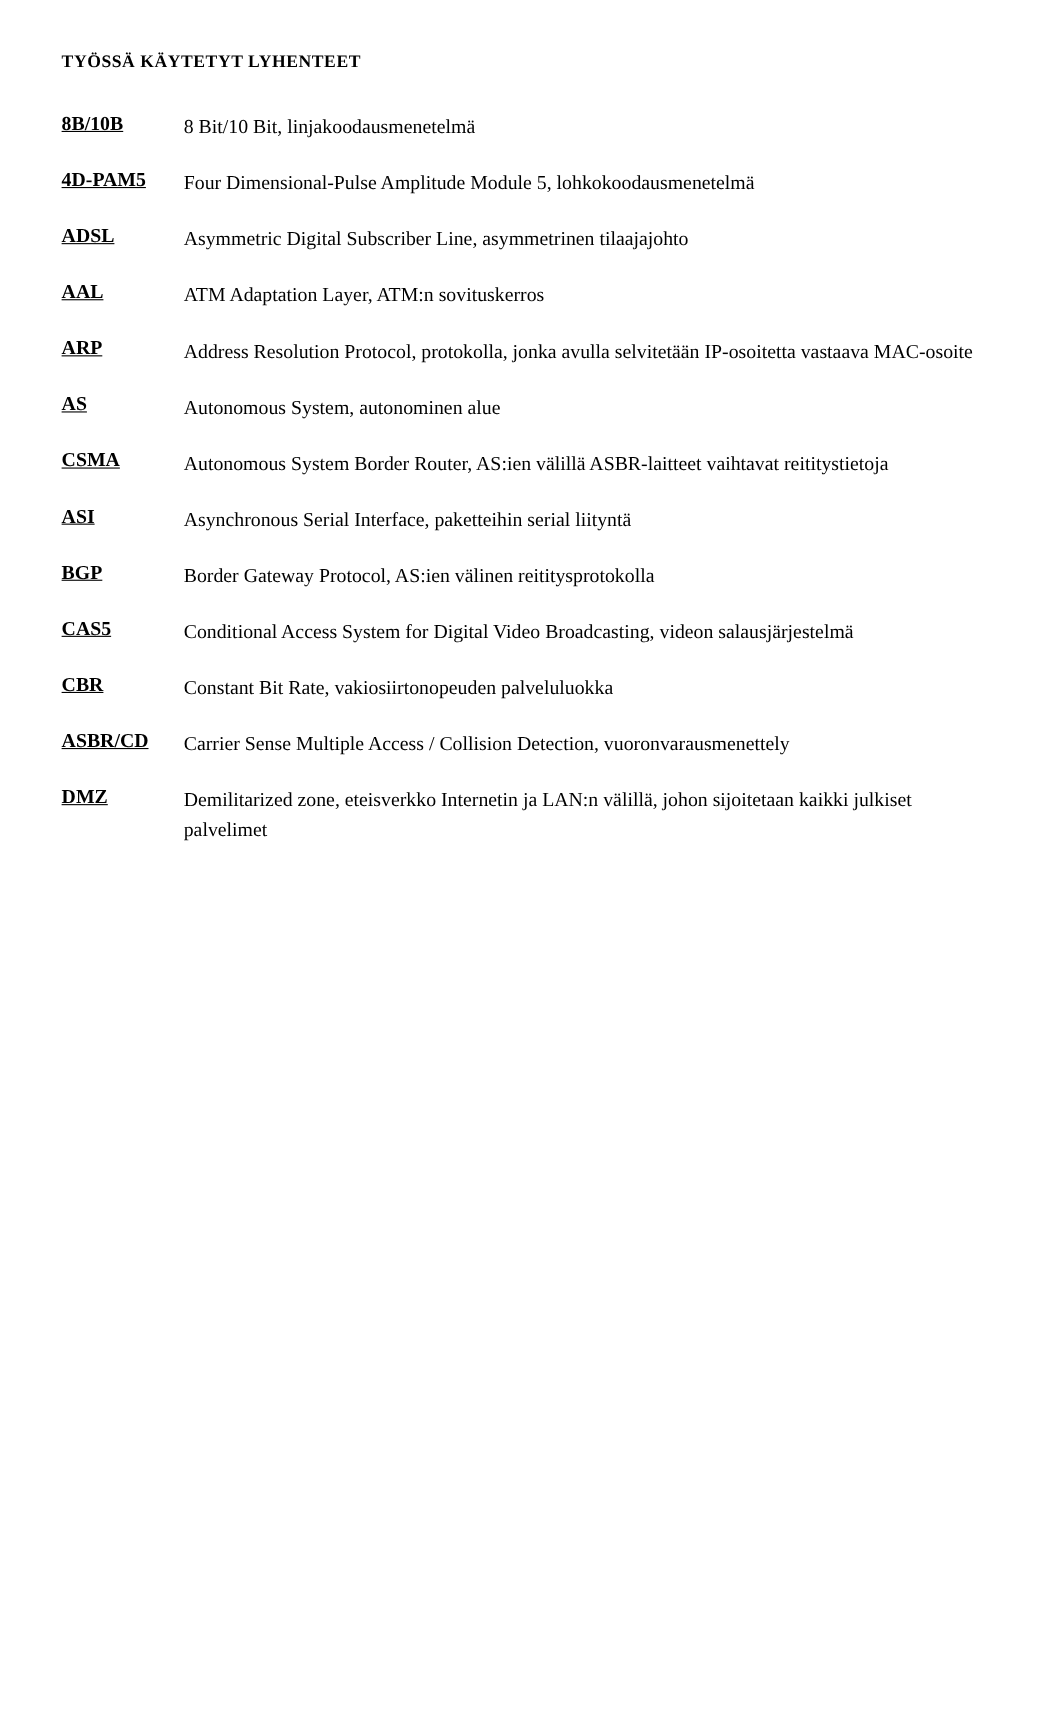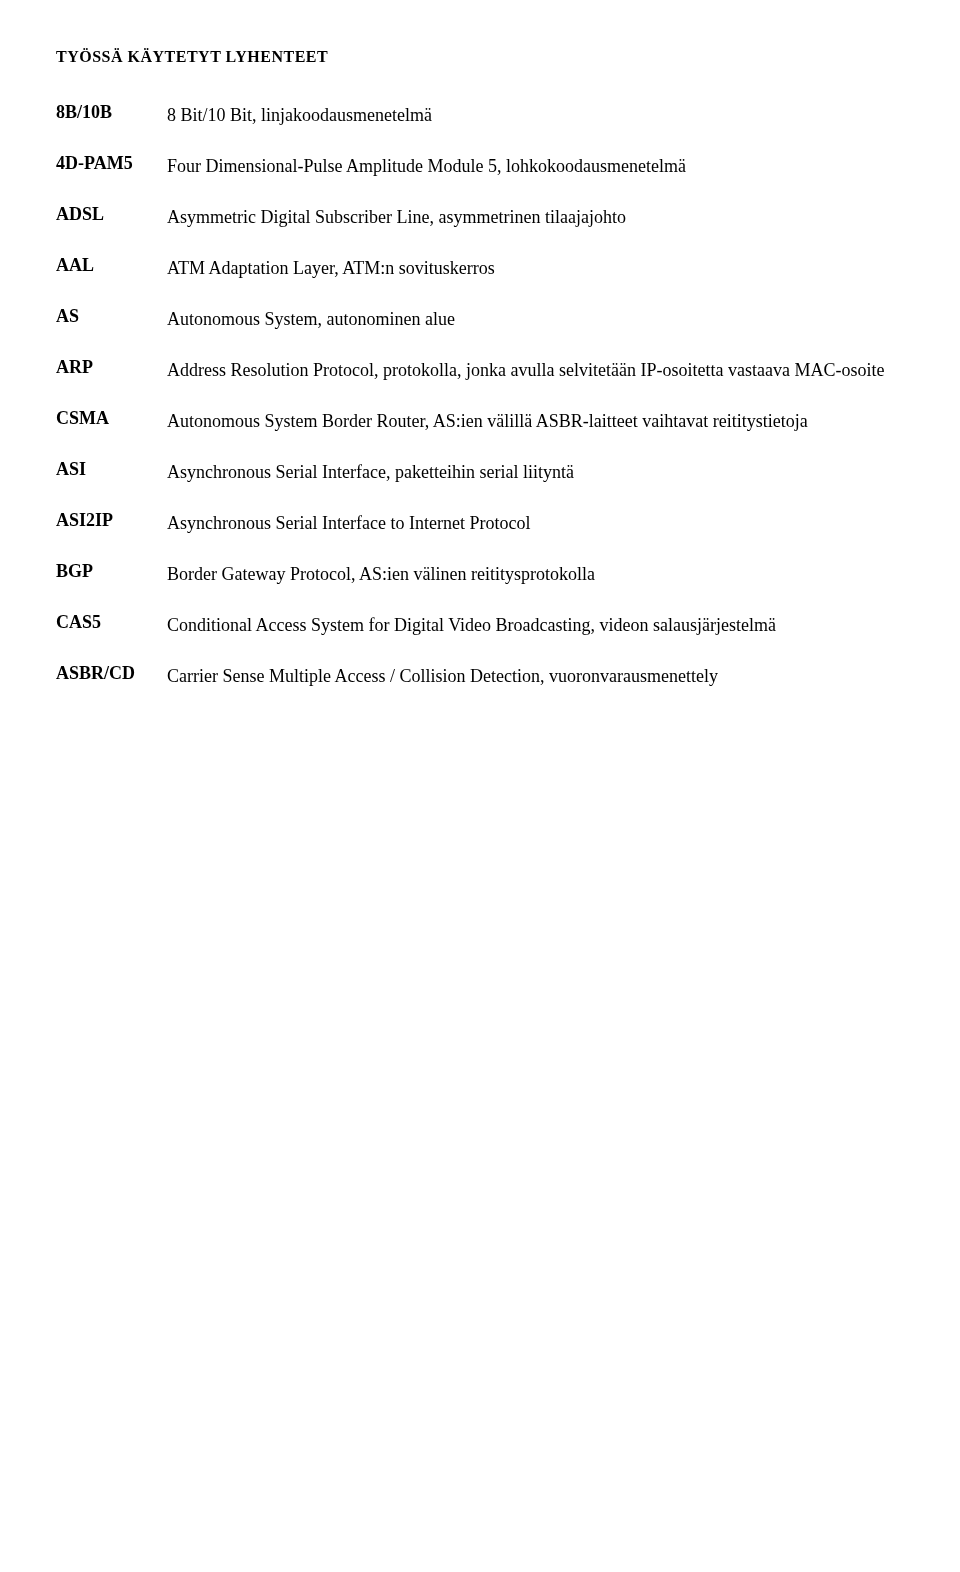--- a/index.html
+++ b/index.html
@@ -33,20 +33,21 @@
     }
     .abbr-term {
       display: table-cell;
       font-weight: bold;
       vertical-align: top;
       white-space: nowrap;
       padding-right: 32px;
       padding-bottom: 24px;
       width: 110px;
       min-width: 110px;
+      text-decoration: underline;
     }
     .abbr-def {
       display: table-cell;
       vertical-align: top;
       padding-bottom: 24px;
       line-height: 1.5;
     }
   </style>
 </head>
 <body>
@@ -64,44 +65,48 @@
     </div>
     <div class="abbr-row">
       <div class="abbr-term">ADSL</div>
       <div class="abbr-def">Asymmetric Digital Subscriber Line, asymmetrinen tilaajajohto</div>
     </div>
     <div class="abbr-row">
       <div class="abbr-term">AAL</div>
       <div class="abbr-def">ATM Adaptation Layer, ATM:n sovituskerros</div>
     </div>
     <div class="abbr-row">
+      <div class="abbr-term">ARP</div>
+      <div class="abbr-def">Address Resolution Protocol, protokolla, jonka avulla selvitetään IP-osoitetta vastaava MAC-osoite</div>
+    </div>
+    <div class="abbr-row">
       <div class="abbr-term">AS</div>
       <div class="abbr-def">Autonomous System, autonominen alue</div>
-    </div>
-    <div class="abbr-row">
-      <div class="abbr-term">ARP</div>
-      <div class="abbr-def">Address Resolution Protocol, protokolla, jonka avulla selvitetään IP-osoitetta vastaava MAC-osoite</div>
     </div>
     <div class="abbr-row">
       <div class="abbr-term">CSMA</div>
       <div class="abbr-def">Autonomous System Border Router, AS:ien välillä ASBR-laitteet vaihtavat reititystietoja</div>
     </div>
     <div class="abbr-row">
       <div class="abbr-term">ASI</div>
       <div class="abbr-def">Asynchronous Serial Interface, paketteihin serial liityntä</div>
     </div>
     <div class="abbr-row">
-      <div class="abbr-term">ASI2IP</div>
-      <div class="abbr-def">Asynchronous Serial Interface to Internet Protocol</div>
-    </div>
-    <div class="abbr-row">
       <div class="abbr-term">BGP</div>
       <div class="abbr-def">Border Gateway Protocol, AS:ien välinen reititysprotokolla</div>
     </div>
     <div class="abbr-row">
       <div class="abbr-term">CAS5</div>
       <div class="abbr-def">Conditional Access System for Digital Video Broadcasting, videon salausjärjestelmä</div>
     </div>
     <div class="abbr-row">
+      <div class="abbr-term">CBR</div>
+      <div class="abbr-def">Constant Bit Rate, vakiosiirtonopeuden palveluluokka</div>
+    </div>
+    <div class="abbr-row">
       <div class="abbr-term">ASBR/CD</div>
       <div class="abbr-def">Carrier Sense Multiple Access / Collision Detection, vuoronvarausmenettely</div>
+    </div>
+    <div class="abbr-row">
+      <div class="abbr-term">DMZ</div>
+      <div class="abbr-def">Demilitarized zone, eteisverkko Internetin ja LAN:n välillä, johon sijoitetaan kaikki julkiset palvelimet</div>
     </div>
   </div>
 
 </body></html>

